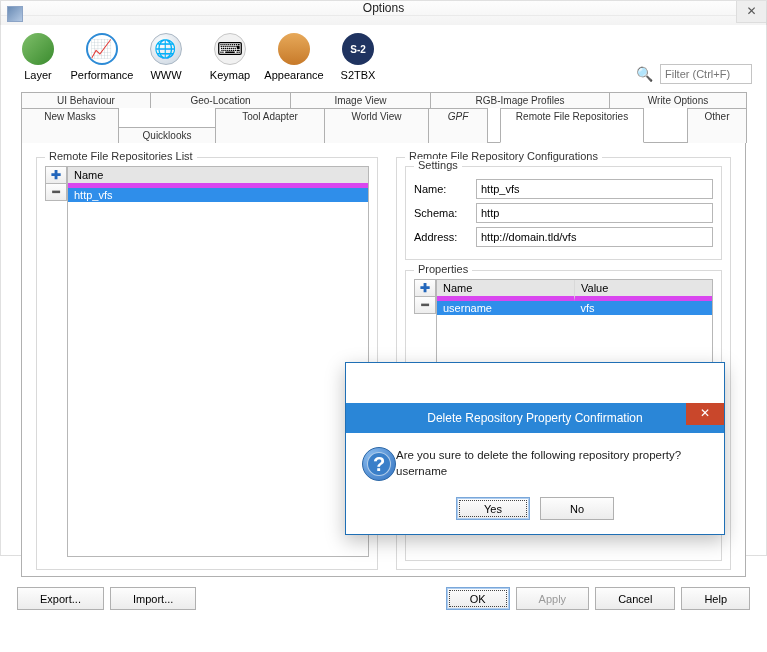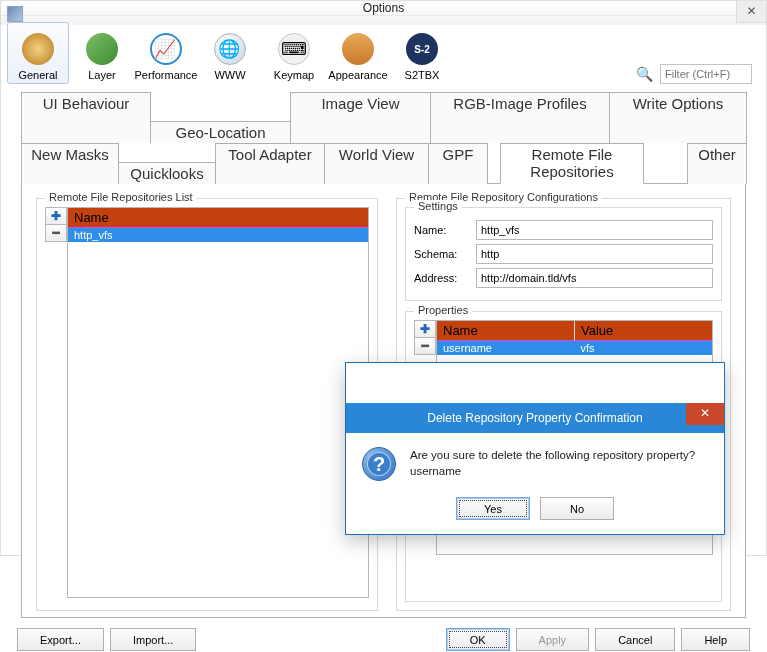--- a/index.html
+++ b/index.html
@@ -82,37 +82,37 @@
     width: 92px; height: 20px; border:1px solid #c4c4c4; padding:8px 4px; font-size:11px;
   }
   .search-icon { color:#666; font-size:14px; }
   
   .tabs-area { padding: 6px 20px 0 20px; }
   .tabrow { display:flex; }
   .tab {
     border: 1px solid #b0b0b0;
     border-bottom: none;
     background: #fafafa;
-    font-size: 15px;
+    font-size: 10px;
     padding: 2px 4px;
     text-align: center;
     margin-right: -1px;
     color: #333;
     position: relative;
   }
   .tabrow1 .tab:nth-child(1){flex-basis:130px;}
-  .tabrow1 .tab:nth-child(2){flex-basis:141px;margin-top:29px;}
+  .tabrow1 .tab:nth-child(2){flex-basis:141px;}
   .tabrow1 .tab:nth-child(3){flex-basis:141px;}
   .tabrow1 .tab:nth-child(4){flex-basis:180px;}
   .tabrow1 .tab:nth-child(5){flex:1;}
   .tabrow2 .tab:nth-child(1){flex-basis:98px;}
   .tabrow2 .tab:nth-child(2){flex-basis:98px;margin-top:19px;}
   .tabrow2 .tab:nth-child(3){flex-basis:110px;}
   .tabrow2 .tab:nth-child(4){flex-basis:105px;}
-  .tabrow2 .tab:nth-child(5){flex-basis:60px;}
+  .tabrow2 .tab:nth-child(5){flex-basis:60px;font-style:italic;}
   .tabrow2 .tab:nth-child(6){flex:1;margin-left:13px;}
   .tabrow2 .tab:nth-child(7){flex-basis:60px;margin-left:44px;}
   .tab.active {
     background:#fff;
     border-bottom:1px solid #fff;
     z-index:2;
   }
   .tab-body {
     border:1px solid #b0b0b0;
     margin-top:-1px;
@@ -144,22 +144,22 @@
   }
   .list-hdr {
     display:flex; align-items:flex-start;
   }
   .list-table {
     flex:1; border:1px solid #b7b7b7; background:#fff; height:100%;
     display:flex; flex-direction:column;
   }
   .col-hdrs { display:flex; }
   .col-hdr {
-    flex:1; border-right:1px solid #d9d9d9; border-bottom:1px solid #d946ef;
-    padding:2px 6px; background:#c2410c; font-size:13px;
+    flex:1; border-right:1px solid #d9d9d9; border-bottom:5px solid #d946ef;
+    padding:2px 6px; background:#e5e5e5; font-size:11px;
   }
   .col-hdr:last-child{border-right:none;}
   .row { display:flex; font-size:11px;}
   .row.selected{ background:#2f8eea; color:#fff;}
   .cell{ flex:1; padding:1px 6px;}
   
   .settings { margin-bottom:10px; }
   .form-row{ display:flex; align-items:center; margin:4px 0;}
   .form-row label{ width:62px; font-size:11px; }
   .form-row input{
@@ -190,21 +190,21 @@
     background:#2a86d7; color:#fff; font-size:12px;
     height:30px; display:flex; align-items:center; justify-content:center;
     position:relative;
     margin-top:40px;
   }
   .dlg-close{
     position:absolute; right:0; top:0; width:38px; height:22px;
     background:#c9472b; color:#fff; text-align:center; line-height:20px; font-size:12px;
   }
   .dlg-body{
-    padding:14px 16px 6px 16px; display:flex; gap:14px; align-items:flex-start;
+    padding:14px 16px 6px 16px; display:flex; align-items:flex-start;
   }
   .q-icon{
     width:34px;height:34px;border-radius:50%;
     background:radial-gradient(circle at 30% 30%, #8fbff0, #2d6fbf);
     border:1px solid #2a66a6;
     display:flex;align-items:center;justify-content:center;
     position:relative;
   }
   .q-icon::after{
     content:"?"; color:#fff; font-weight:bold; font-size:20px;
@@ -227,24 +227,20 @@
 <body>
 
 <div class="window">
   <div class="titlebar">
     <div class="app-icon"></div>
     <div class="title">Options</div>
     <div class="close">✕</div>
   </div>
 
   <div class="ribbon">
-    <div class="ribbon-item active">
-      <div class="ribbon-icon ico-gear"></div>
-      <span>General</span>
-    </div>
     <div class="ribbon-item">
       <div class="ribbon-icon ico-layer"></div>
       <span>Layer</span>
     </div>
     <div class="ribbon-item">
       <div class="ribbon-icon ico-perf">📈</div>
       <span>Performance</span>
     </div>
     <div class="ribbon-item">
       <div class="ribbon-icon ico-www">🌐</div>

